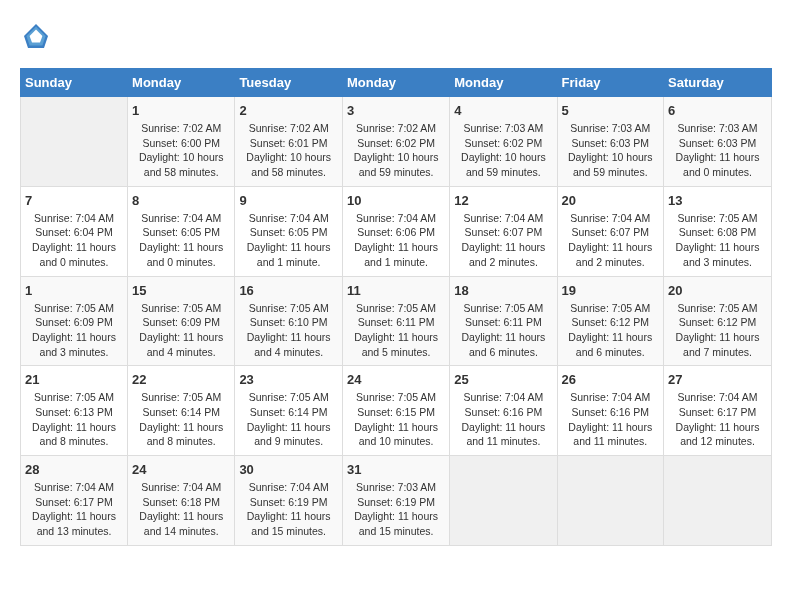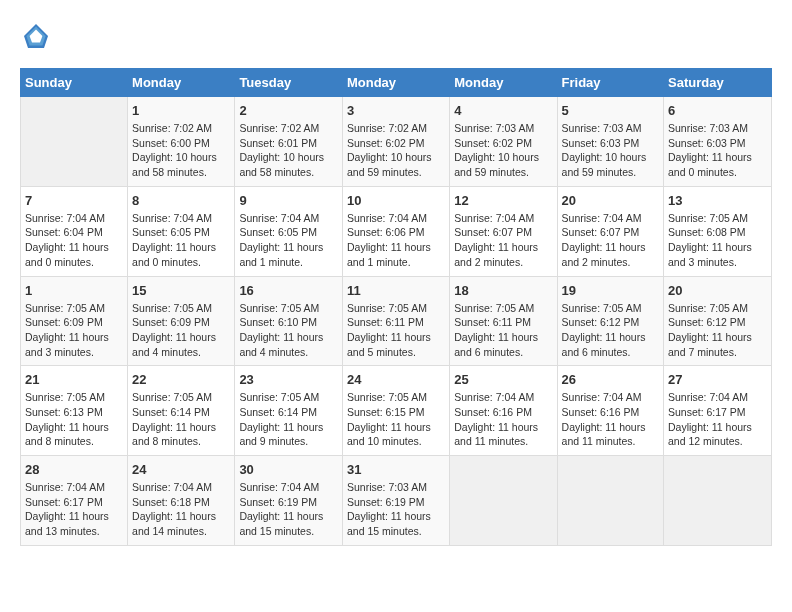--- a/index.html
+++ b/index.html
@@ -82,20 +82,21 @@
       font-size: 13px;
       font-weight: bold;
       color: #333;
       display: block;
       margin-bottom: 3px;
     }
     .day-info {
       font-size: 10.5px;
       color: #333;
       line-height: 1.4;
+      text-align: center;
     }
     tbody tr:nth-child(odd) {
       background-color: #f9f9f9;
     }
     tbody tr:nth-child(even) {
       background-color: #ffffff;
     }
     .empty-cell {
       background-color: #f0f0f0;
     }

